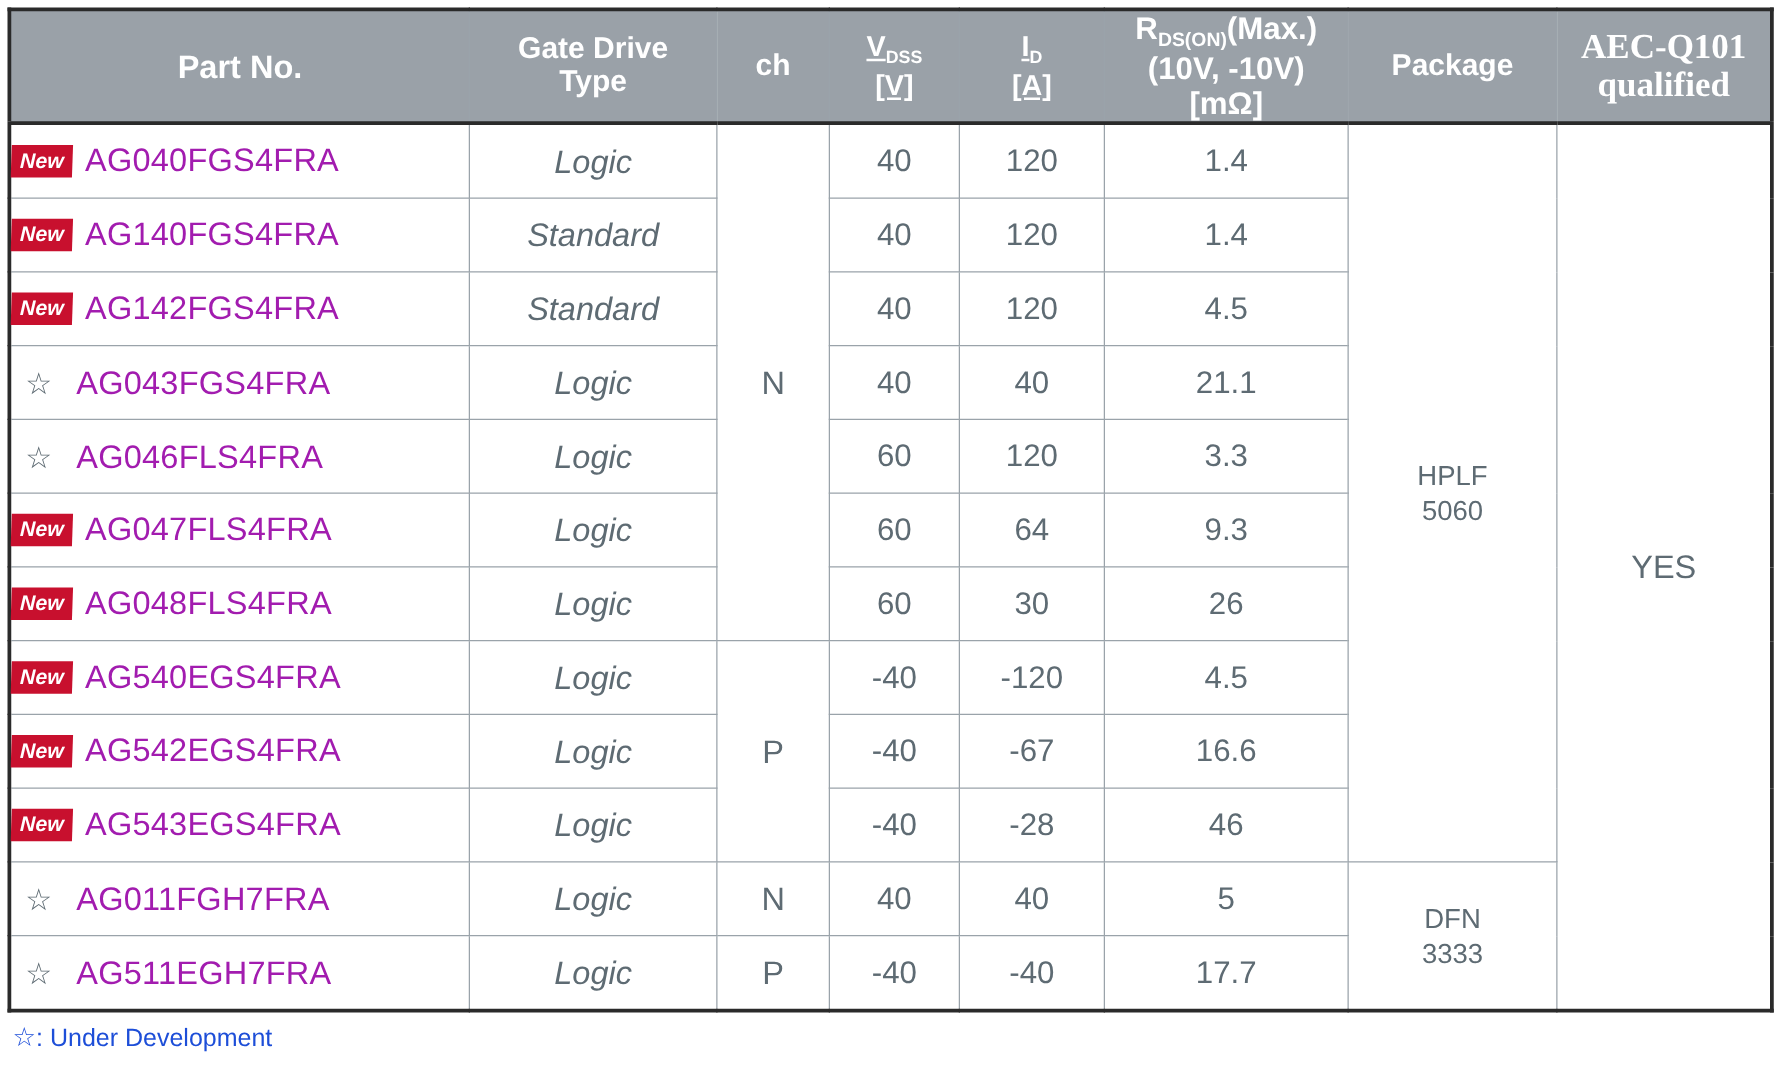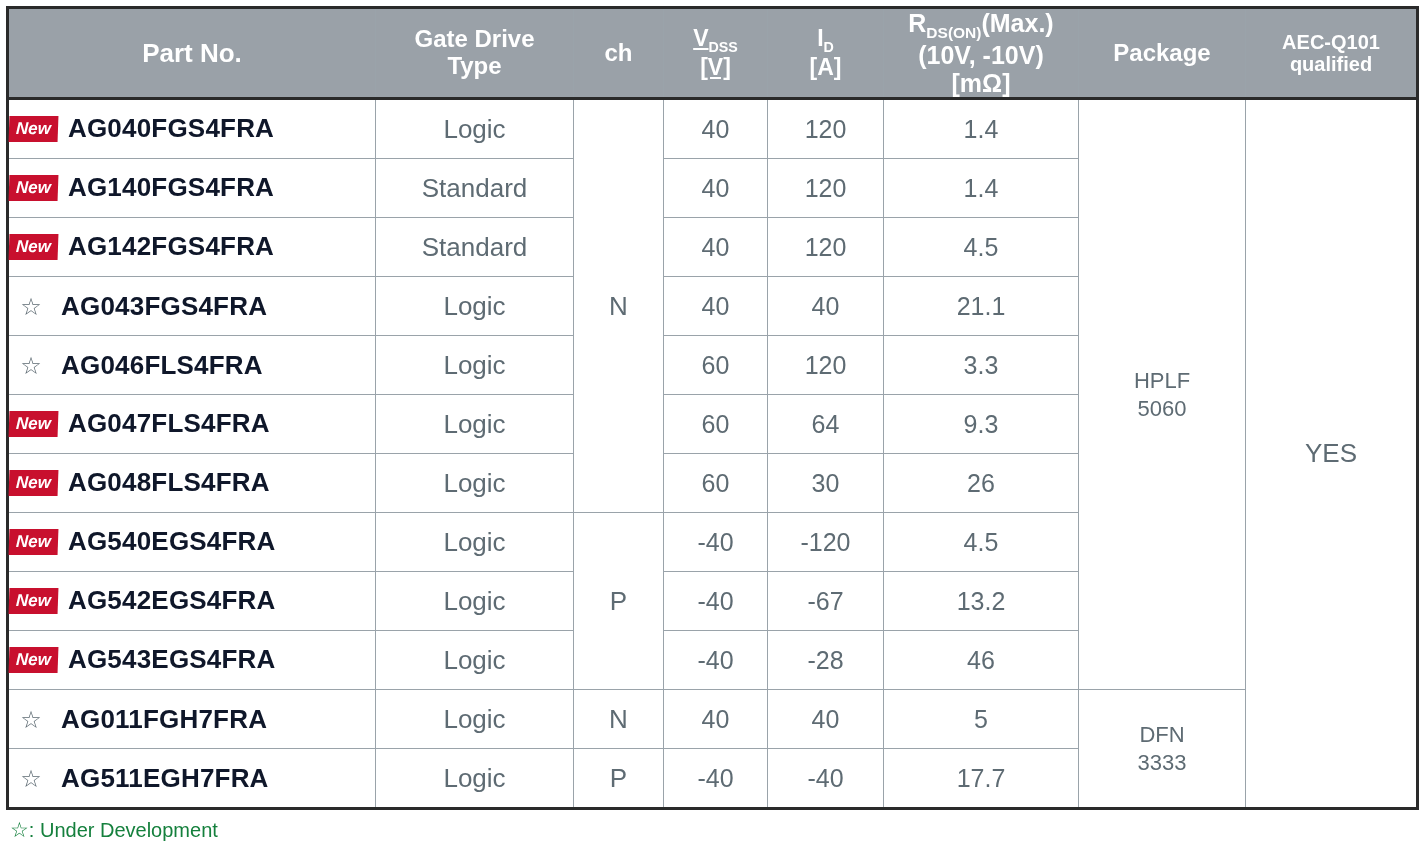--- a/index.html
+++ b/index.html
@@ -40,46 +40,46 @@
     text-align: center;
     vertical-align: middle;
     line-height: 1.12;
     border-bottom: 3px solid #2a2a2a !important;
     border-color: #7d858c;
   }
   thead th.h-part { font-size: 26px; }
   thead th.h-gate { font-size: 24px; }
   thead th.h-ch   { font-size: 24px; }
   thead th.h-v    { font-size: 23px; text-decoration: underline; }
-  thead th.h-id   { font-size: 23px; }
+  thead th.h-id   { font-size: 23px; text-decoration: underline; }
   thead th.h-rds  { font-size: 25px; }
   thead th.h-pkg  { font-size: 24px; }
-  thead th.h-aec  { font-size: 20px; }
+  thead th.h-aec  { font-size: 28px; font-family: Liberation Serif, serif; }
   thead th .sub {
     font-size: 0.62em;
     vertical-align: sub;
     letter-spacing: 0;
   }
   tbody td {
     height: 58px;
     text-align: center;
     vertical-align: middle;
     font-size: 25px;
     color: #5e6b73;
     background: #ffffff;
   }
   td.part {
     text-align: left;
     padding-left: 10px;
     white-space: nowrap;
   }
   td.part .pname {
-    font-weight: bold;
+    font-weight: normal;
     font-size: 26px;
-    color: #0f172a;
+    color: #a21caf;
     letter-spacing: 0.2px;
   }
   .badge-new {
     display: inline-block;
     background: #c8102e;
     color: #ffffff;
     font-style: italic;
     font-weight: bold;
     font-size: 17px;
     line-height: 1;
@@ -90,28 +90,28 @@
     transform: skewX(-2deg);
   }
   .badge-star {
     display: inline-block;
     width: 44px;
     text-align: center;
     color: #5e6b73;
     font-size: 24px;
     margin-right: 8px;
   }
-  td.gate { font-size: 26px; }
+  td.gate { font-size: 26px; font-style: italic; }
   td.ch   { font-size: 26px; }
   td.pkg  { font-size: 22px; line-height: 1.25; text-align: center; }
   td.aec  { font-size: 26px; }
   .footnote {
     margin: 8px 0 0 6px;
     font-size: 20px;
-    color: #15803d;
+    color: #1d4ed8;
   }
   .footnote .star { font-size: 21px; }
 </style>
 </head>
 <body>
 
 <div id="page">
 
   <table class="spec">
     <colgroup>
@@ -211,21 +211,21 @@
           <td class="ch" rowspan="3">P</td>
           <td>-40</td>
           <td>-120</td>
           <td>4.5</td>
         </tr>
         <tr>
           <td class="part"><span class="badge-new">New</span><span class="pname">AG542EGS4FRA</span></td>
           <td class="gate">Logic</td>
           <td>-40</td>
           <td>-67</td>
-          <td>13.2</td>
+          <td>16.6</td>
         </tr>
         <tr>
           <td class="part"><span class="badge-new">New</span><span class="pname">AG543EGS4FRA</span></td>
           <td class="gate">Logic</td>
           <td>-40</td>
           <td>-28</td>
           <td>46</td>
         </tr>
         <tr>
           <td class="part"><span class="badge-star">☆</span><span class="pname">AG011FGH7FRA</span></td>

